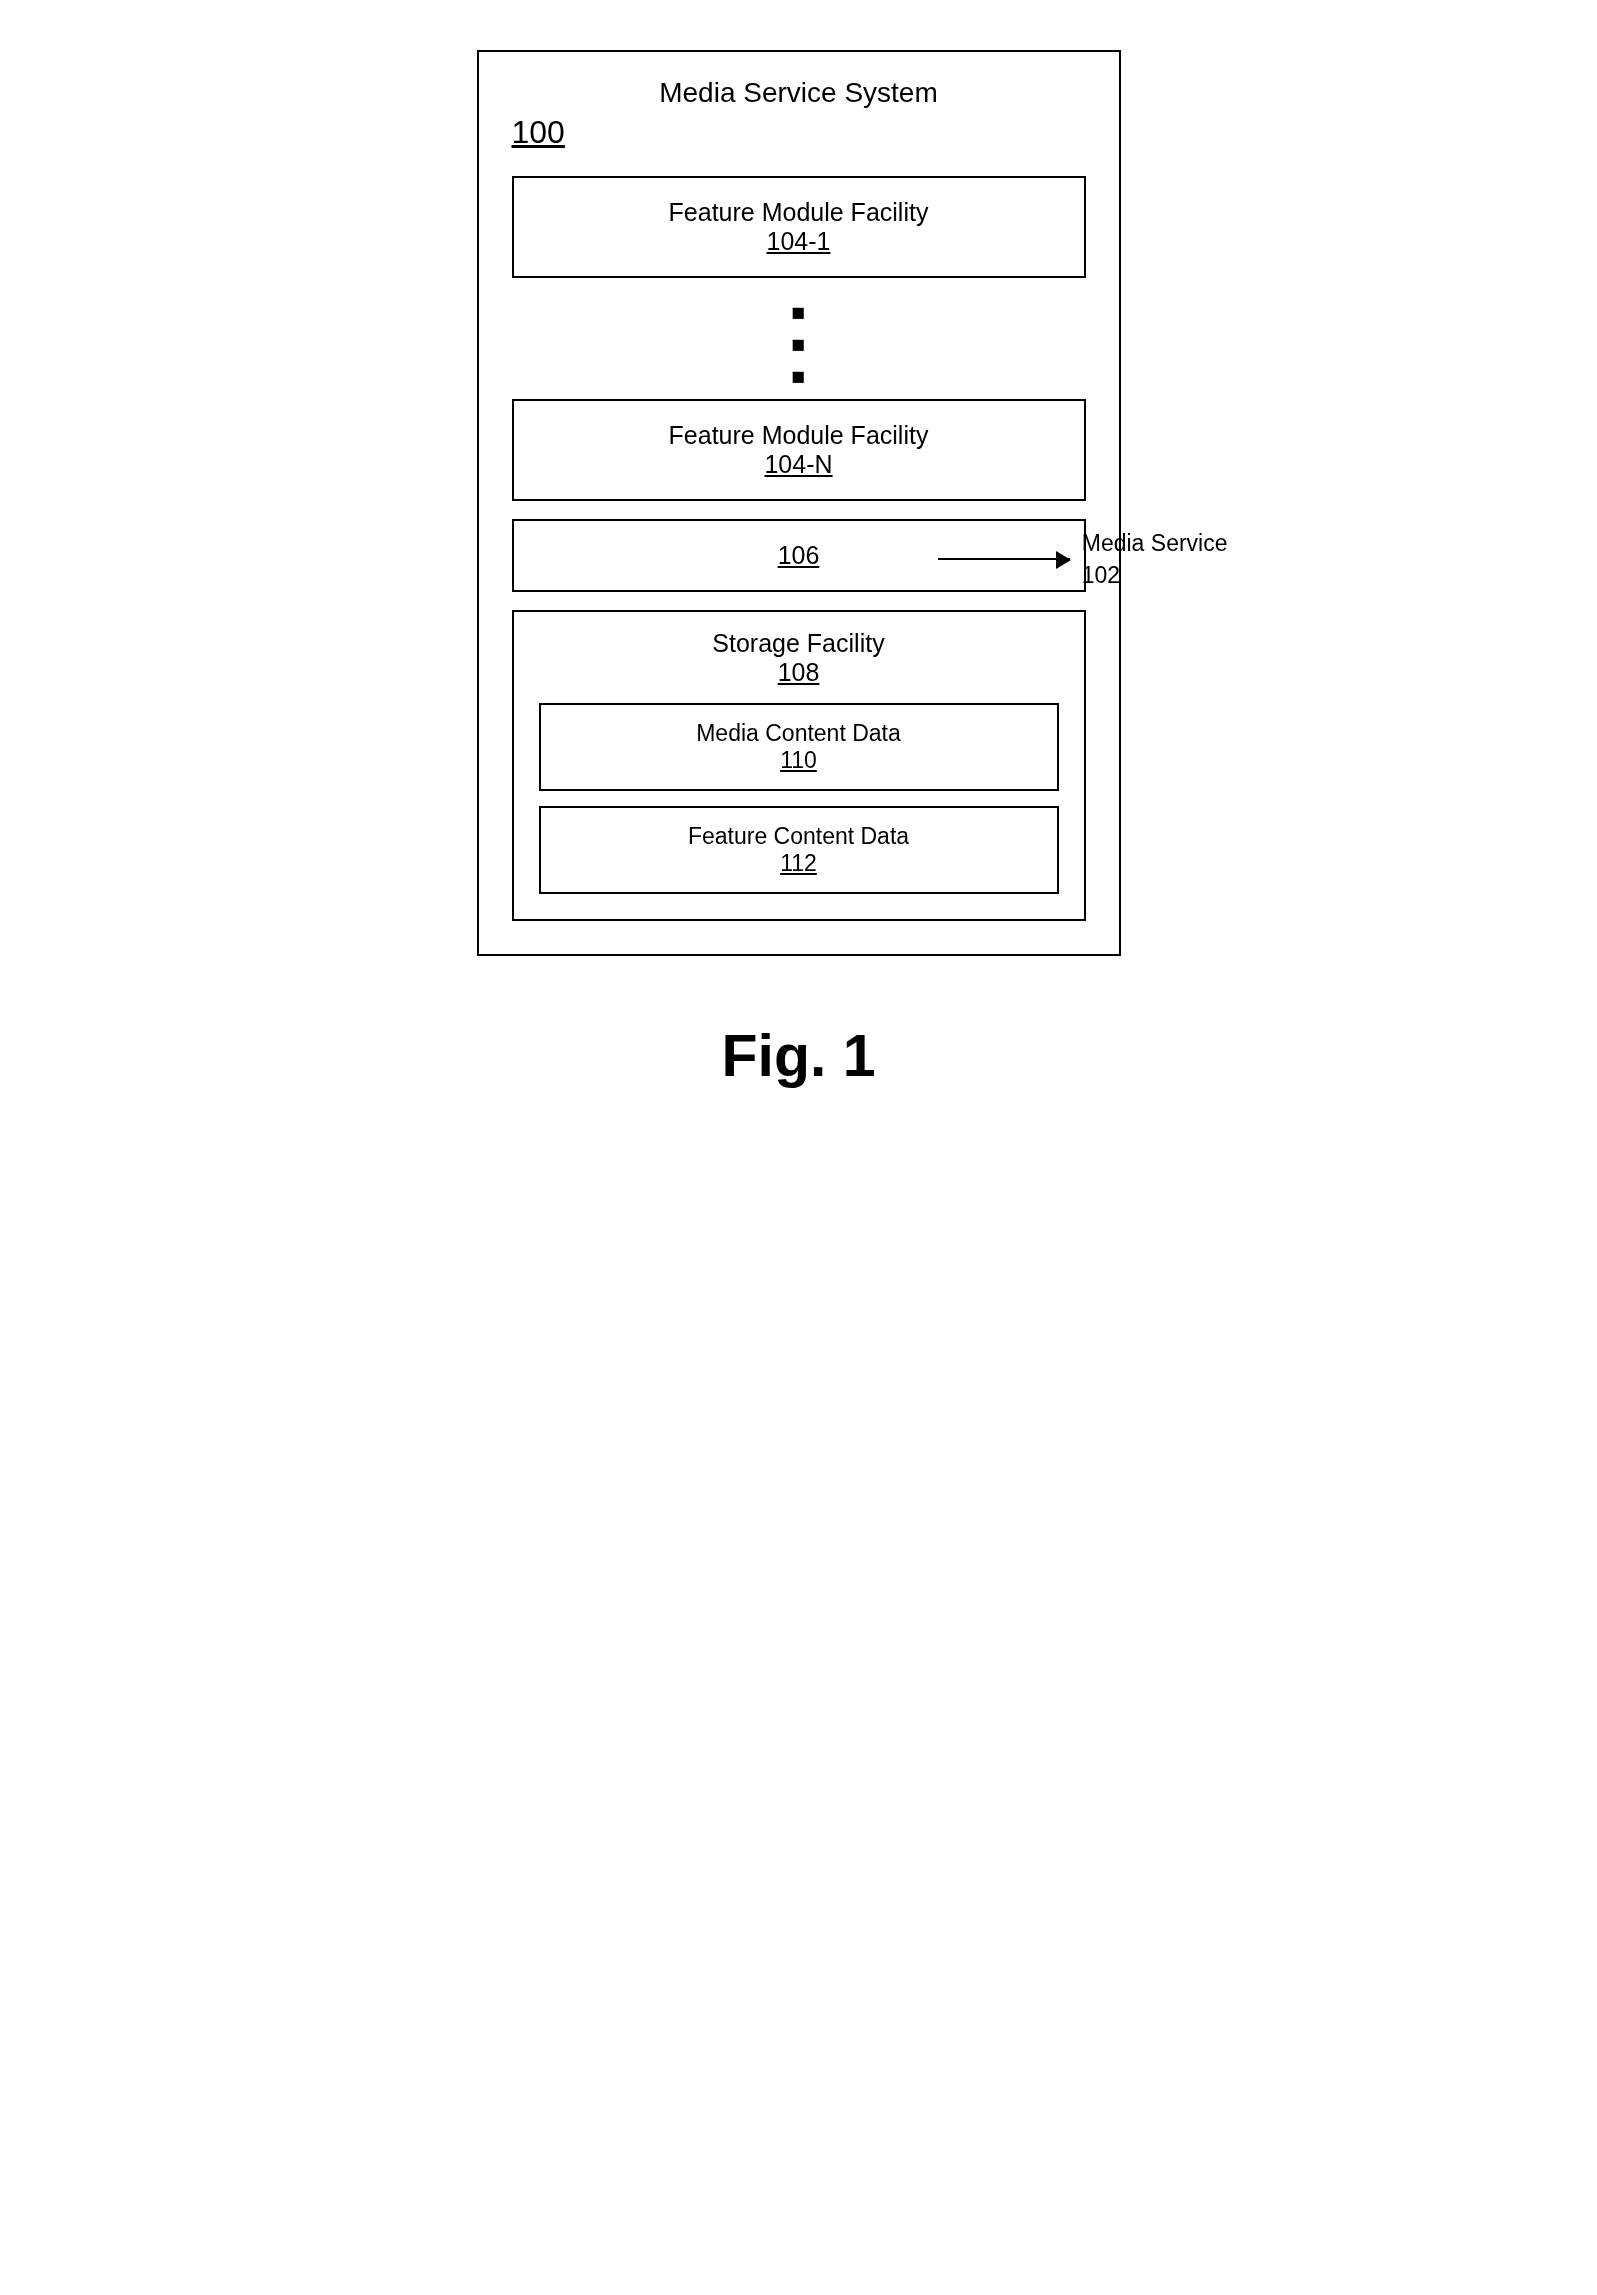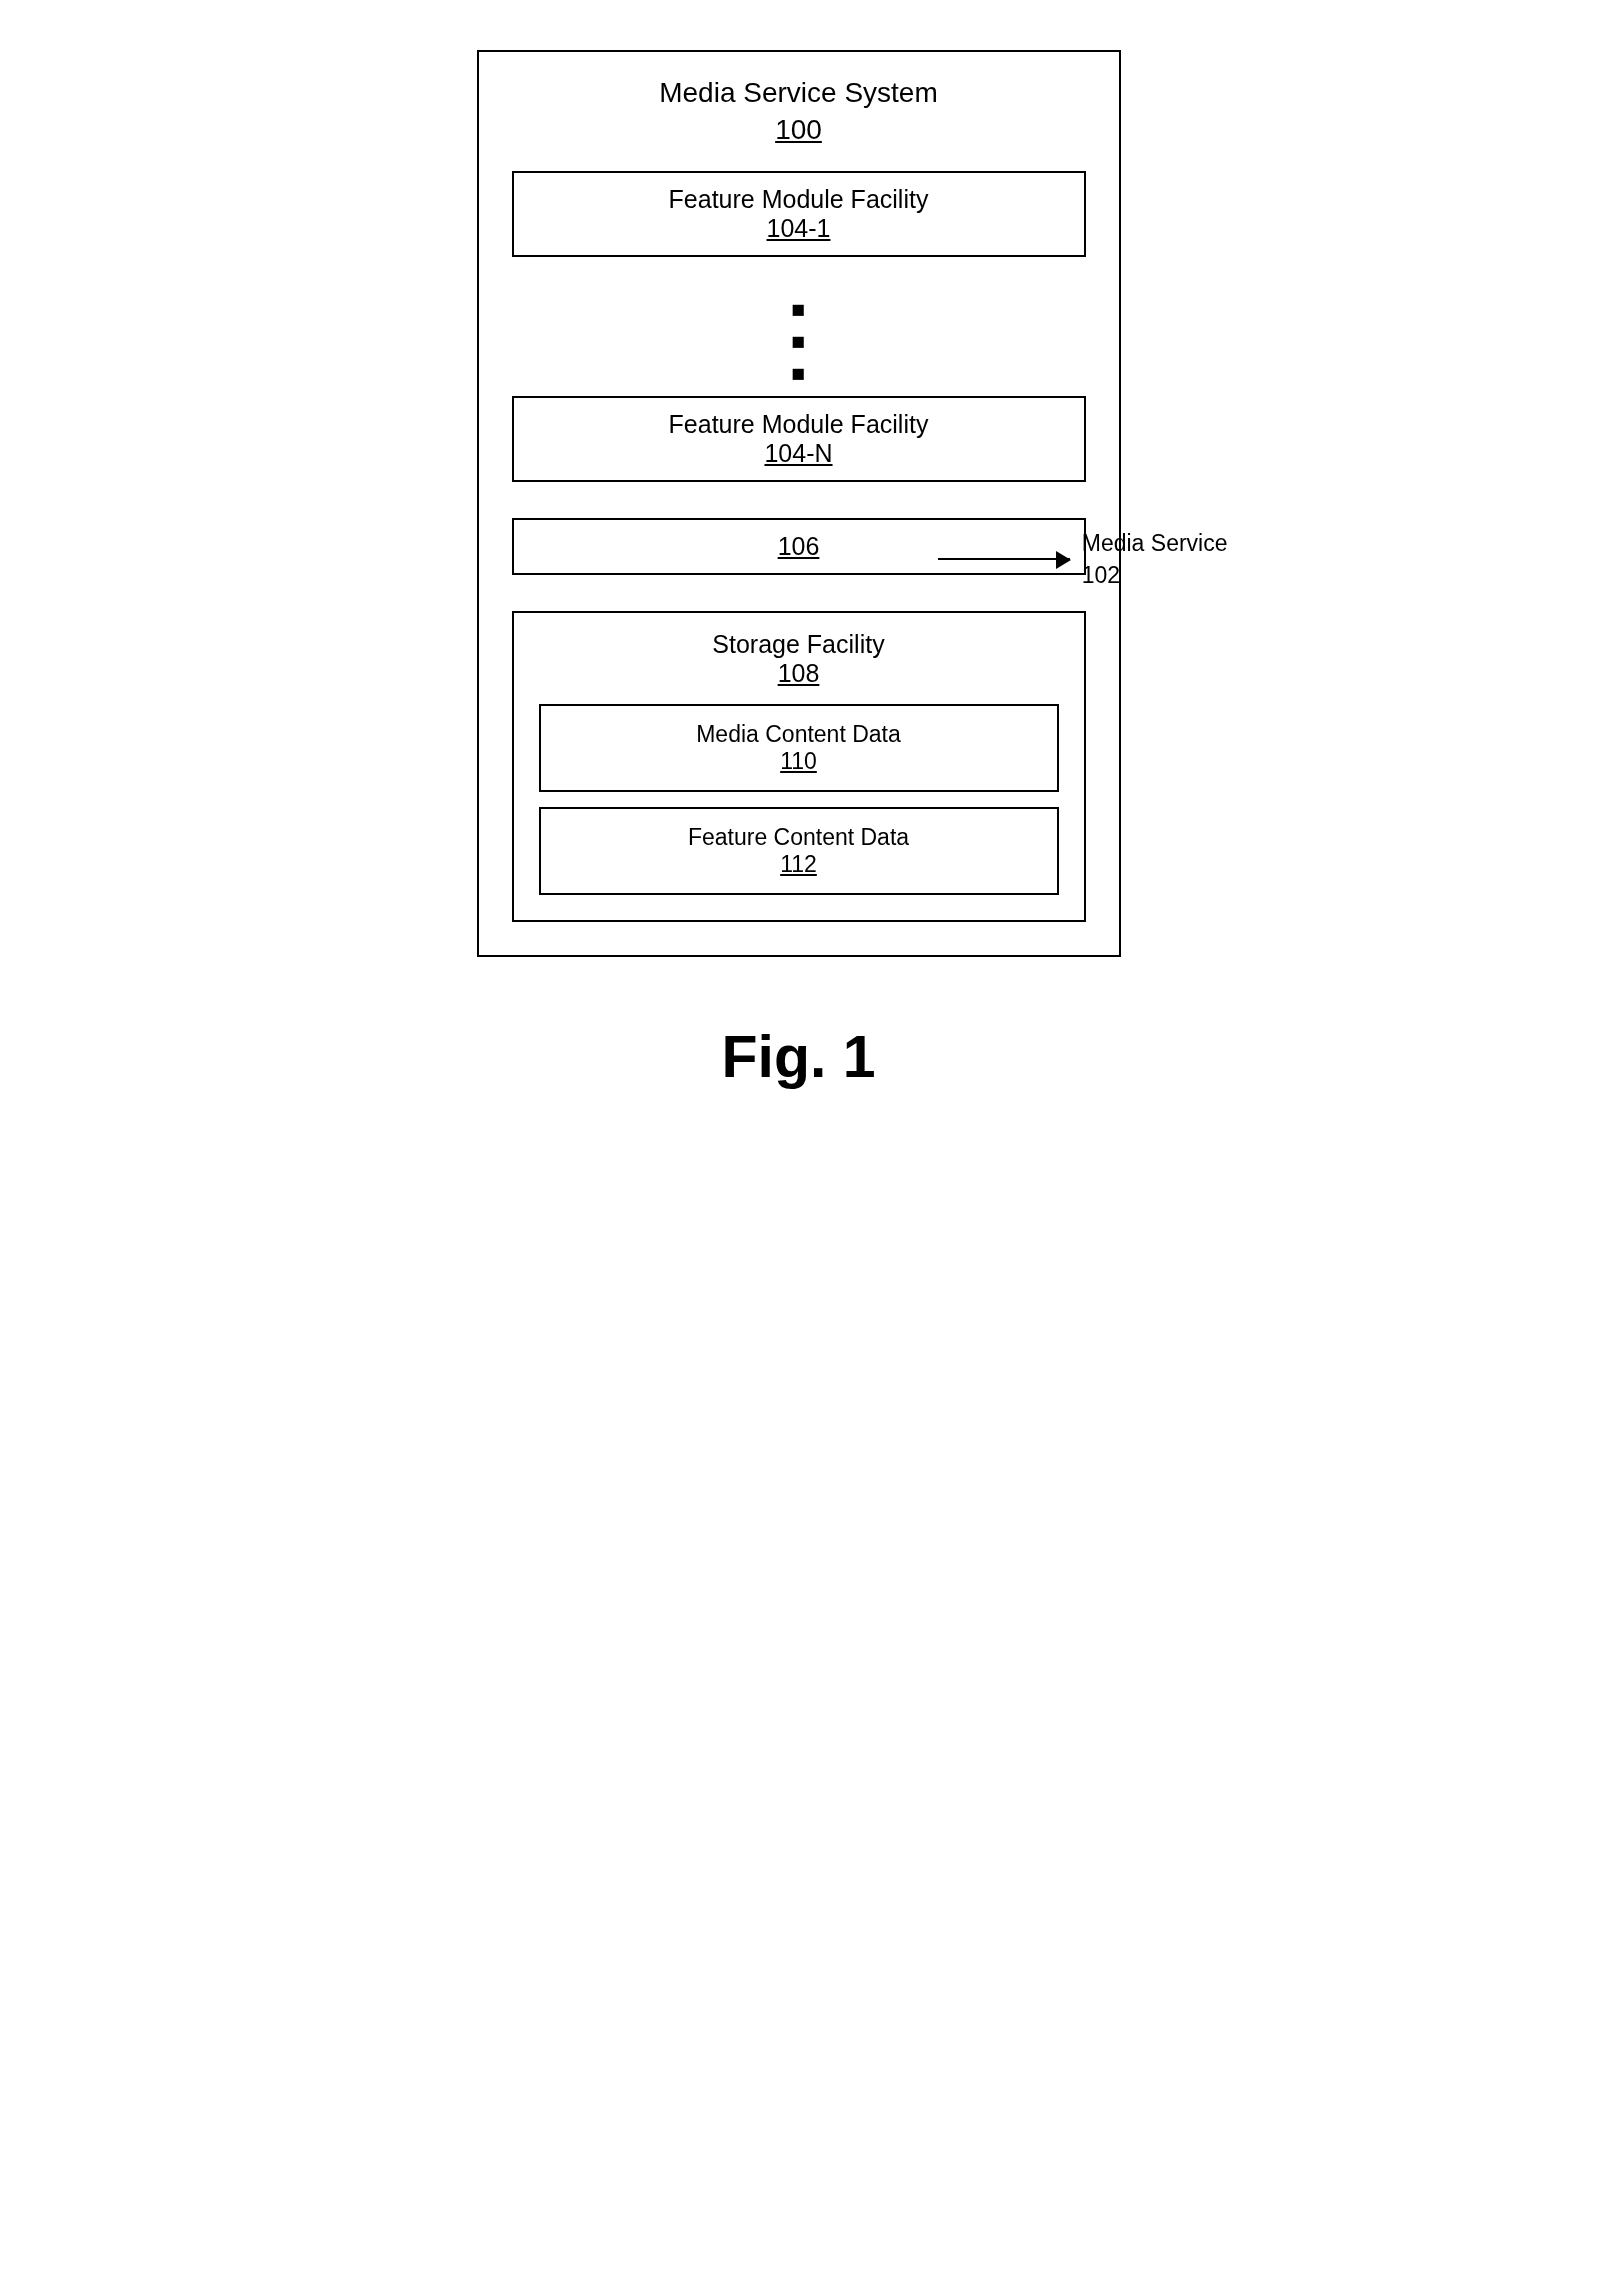--- a/index.html
+++ b/index.html
@@ -39,31 +39,31 @@
     }
 
     .main-box-title {
       text-align: center;
       font-size: 28px;
       margin-bottom: 5px;
       font-weight: normal;
     }
 
     .main-box-id {
-      text-align: center;
-      font-size: 28px;
+      text-align: left;
+      font-size: 32px;
       text-decoration: underline;
       margin-bottom: 25px;
     }
 
     
     .inner-box {
       border: 2.5px solid #000000;
-      padding: 12px 25px;
-      margin-bottom: 36px;
+      padding: 20px 25px;
+      margin-bottom: 18px;
       background: #ffffff;
     }
 
     .inner-box-title {
       text-align: center;
       font-size: 25px;
       font-weight: normal;
     }
 
     .inner-box-id {

